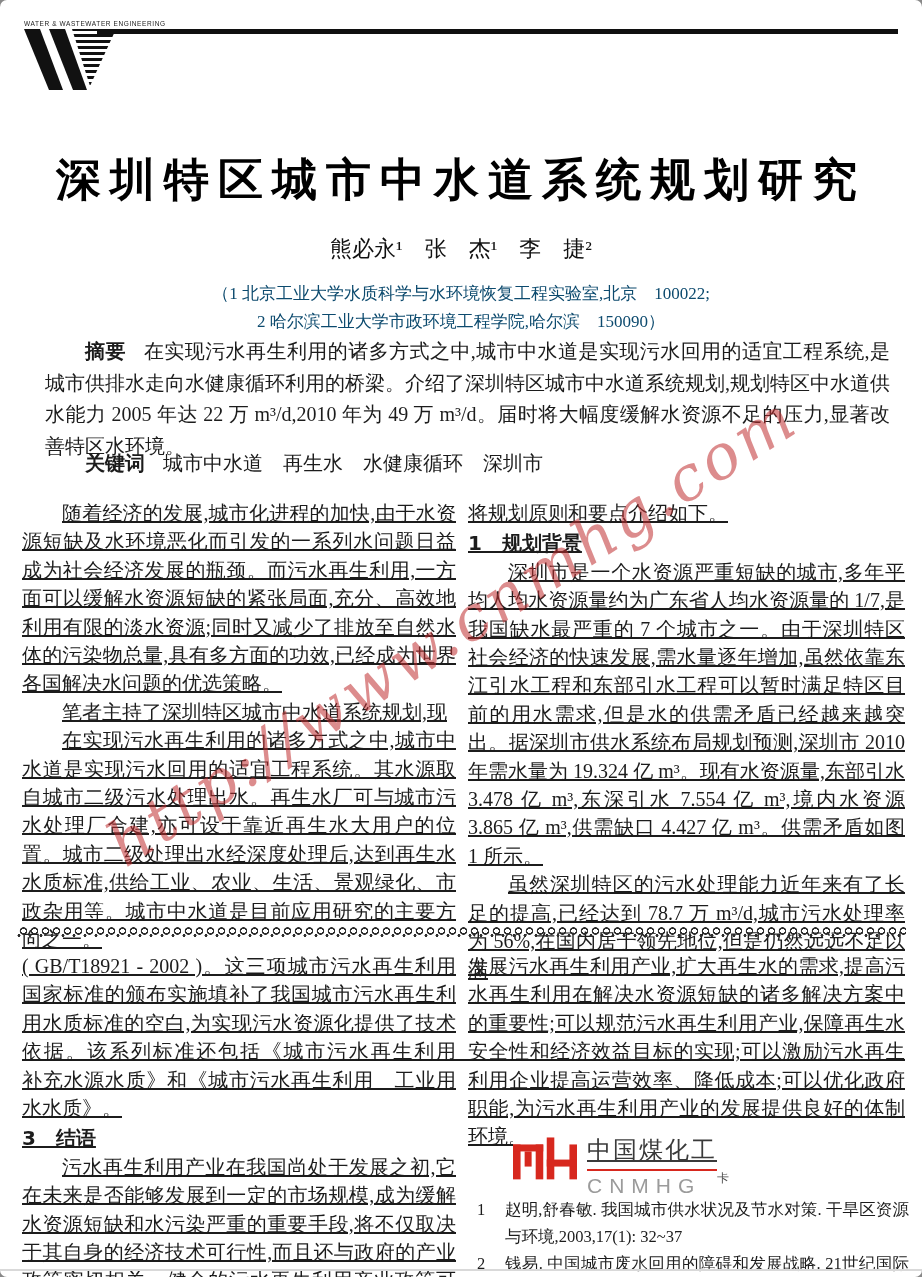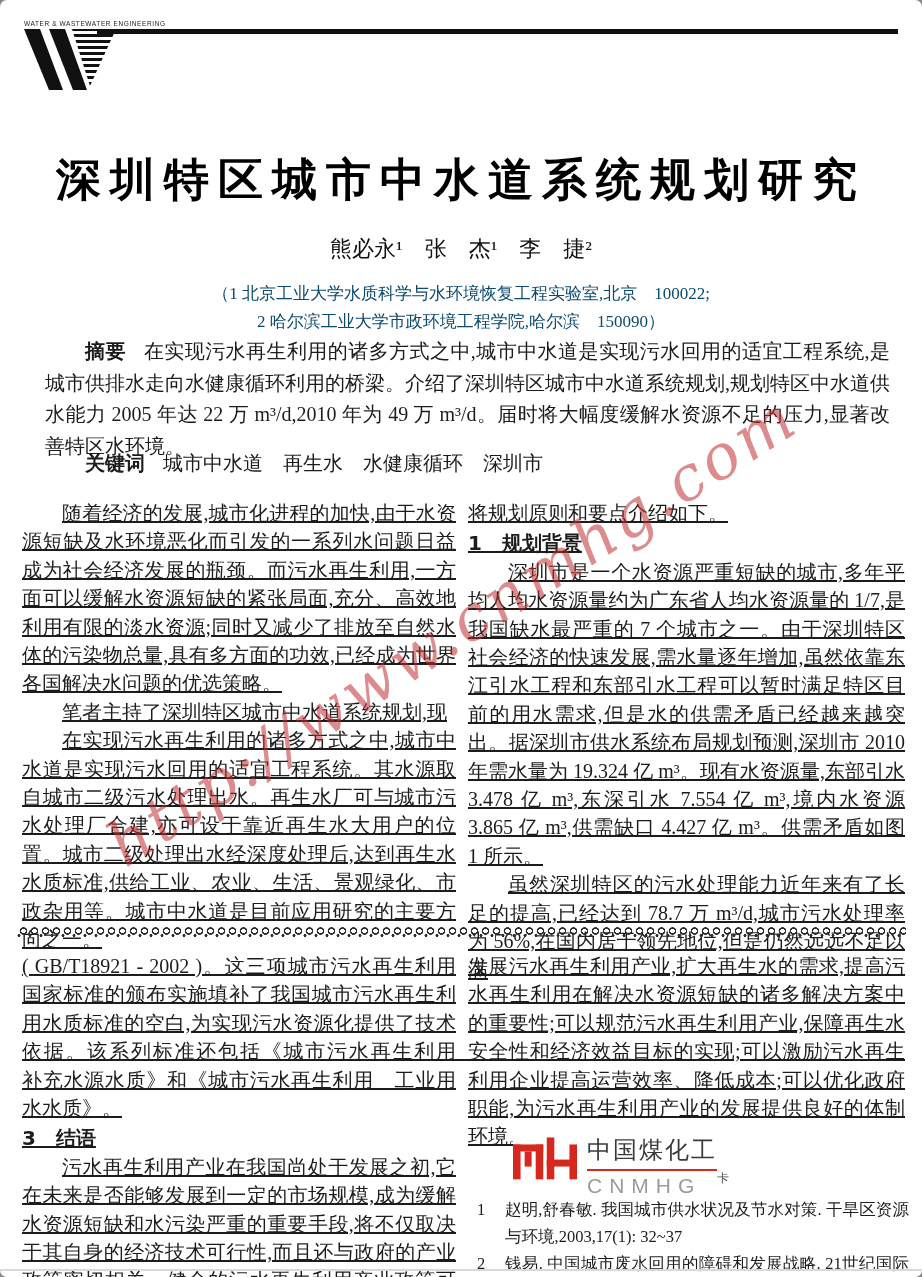--- a/index.html
+++ b/index.html
@@ -79,21 +79,21 @@
   
   .publisher {
     position:absolute; left:513px; top:1130px;
     display:flex; align-items:flex-start; gap:10px;
     background:#fff;
   }
   .publisher-text { padding-top:4px; }
   .publisher-cn {
     font-family:"DejaVu Sans","Liberation Sans",sans-serif;
     font-size:24px; letter-spacing:2px; color:#3a3a3a;
-    border-bottom:2px solid #d7281e; padding-bottom:3px;
+    border-bottom:2px solid #d7281e; padding-bottom:3px;text-decoration:underline;
   }
   .publisher-en {
     position:relative;
     font-family:Liberation Sans, sans-serif;
     font-size:21px; letter-spacing:7px; color:#9b9b9b; margin-top:3px;
   }
   .publisher-mark {
     position:absolute; right:-12px; top:-4px;
     font-size:12px; letter-spacing:0; color:#4a4a4a;
   }

